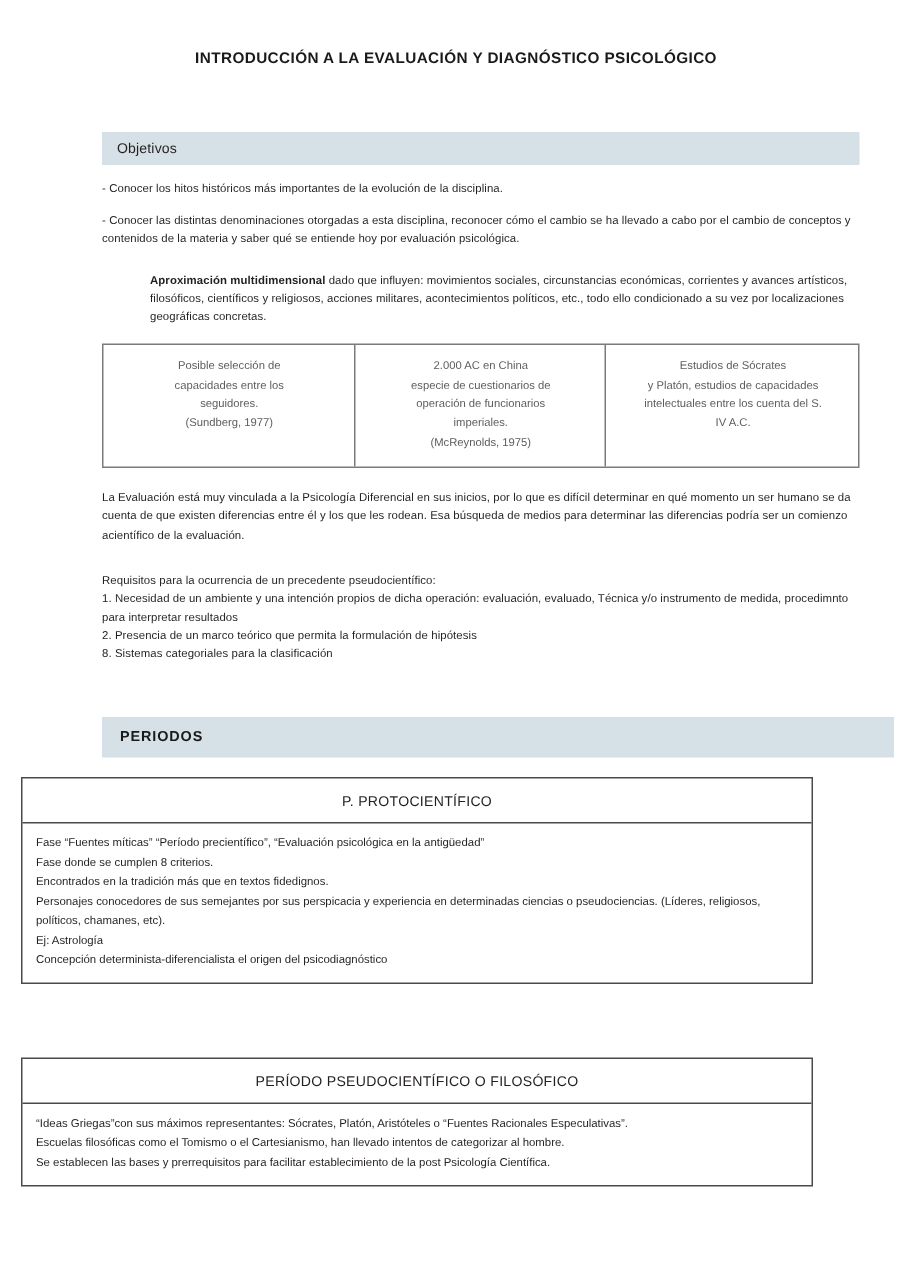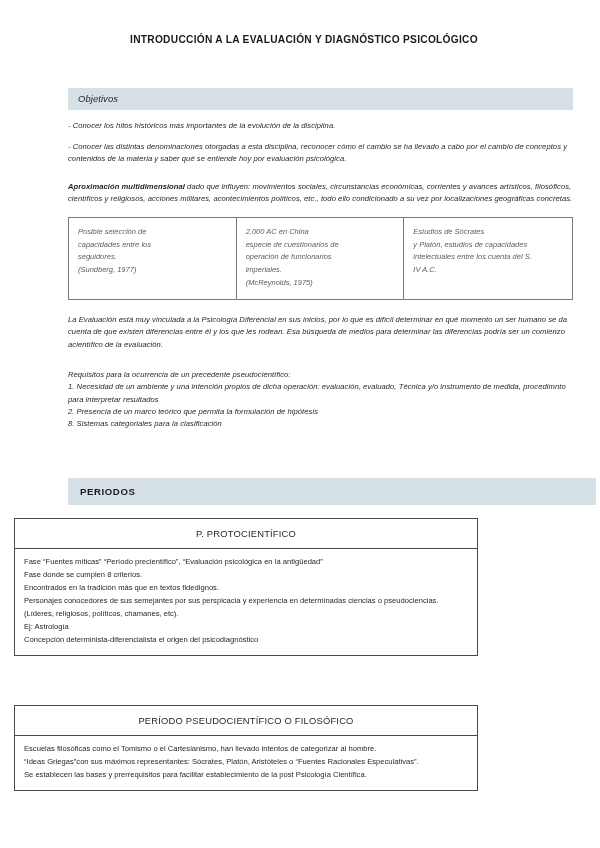--- a/index.html
+++ b/index.html
@@ -34,39 +34,38 @@
     letter-spacing: 0.28px;
     color: #1a1a1a;
   }
 
   
   .content {
     position: absolute;
     left: 68px;
     top: 88px;
     width: 505px;
-    font-style: italic;
   }
 
   .shaded-head {
     background: #d5e1e6;
     font-size: 9.4px;
     color: #231f20;
     padding: 6px 0 6px 10px;
     line-height: 1.1;
     letter-spacing: 0.1px;
   }
 
   .para {
     font-size: 7.6px;
     line-height: 1.62;
     color: #231f20;
     letter-spacing: 0.06px;
   }
-  .para.tight { line-height: 1.58; }
+  .para.tight { line-height: 1.58; margin-left: 32px; }
 
   .sp-8  { height: 8px; }
   .sp-10 { height: 10px; }
   .sp-12 { height: 12px; }
   .sp-14 { height: 14px; }
   .sp-16 { height: 16px; }
   .sp-18 { height: 18px; }
 
   .bold-lead { font-weight: bold; }
 
@@ -80,20 +79,21 @@
   }
   .tri-cell {
     flex: 1 1 33.333%;
     box-sizing: border-box;
     padding: 8px 8px 10px 9px;
     font-size: 7.5px;
     line-height: 1.68;
     color: #5d5d5d;
     border-right: 1px solid #7b7b7b;
     min-height: 70px;
+    text-align: center;
   }
   .tri-cell:last-child { border-right: none; }
   .tri-line { display: block; }
 
   
   .periodos-band {
     position: absolute;
     left: 68px;
     top: 478px;
     width: 528px;
@@ -103,21 +103,21 @@
     font-size: 9.6px;
     font-weight: bold;
     letter-spacing: 0.6px;
     color: #1a1a1a;
   }
 
   
   .period-box {
     position: absolute;
     left: 14px;
-    width: 464px;
+    width: 528px;
     border: 1px solid #4a4a4a;
     box-sizing: border-box;
     background: #ffffff;
   }
   .period-box-head {
     text-align: center;
     font-size: 9.4px;
     color: #231f20;
     padding: 9px 4px 9px 4px;
     border-bottom: 1px solid #4a4a4a;
@@ -209,19 +209,19 @@
       <span class="period-line">Encontrados en la tradición más que en textos fidedignos.</span>
       <span class="period-line">Personajes conocedores de sus semejantes por sus perspicacia y experiencia en determinadas ciencias o pseudociencias. (Líderes, religiosos, políticos, chamanes, etc).</span>
       <span class="period-line">Ej: Astrología</span>
       <span class="period-line">Concepción determinista-diferencialista el origen del psicodiagnóstico</span>
     </div>
   </div>
 
   <div class="period-box" id="box-pseudo">
     <div class="period-box-head">PERÍODO PSEUDOCIENTÍFICO O FILOSÓFICO</div>
     <div class="period-box-body">
+      <span class="period-line">“Ideas Griegas”con sus máximos representantes: Sócrates, Platón, Aristóteles o “Fuentes Racionales Especulativas”.</span>
       <span class="period-line">Escuelas filosóficas como el Tomismo o el Cartesianismo, han llevado intentos de categorizar al hombre.</span>
-      <span class="period-line">“Ideas Griegas”con sus máximos representantes: Sócrates, Platón, Aristóteles o “Fuentes Racionales Especulativas”.</span>
       <span class="period-line">Se establecen las bases y prerrequisitos para facilitar establecimiento de la post Psicología Científica.</span>
     </div>
   </div>
 
 </div>
 
 </body></html>

